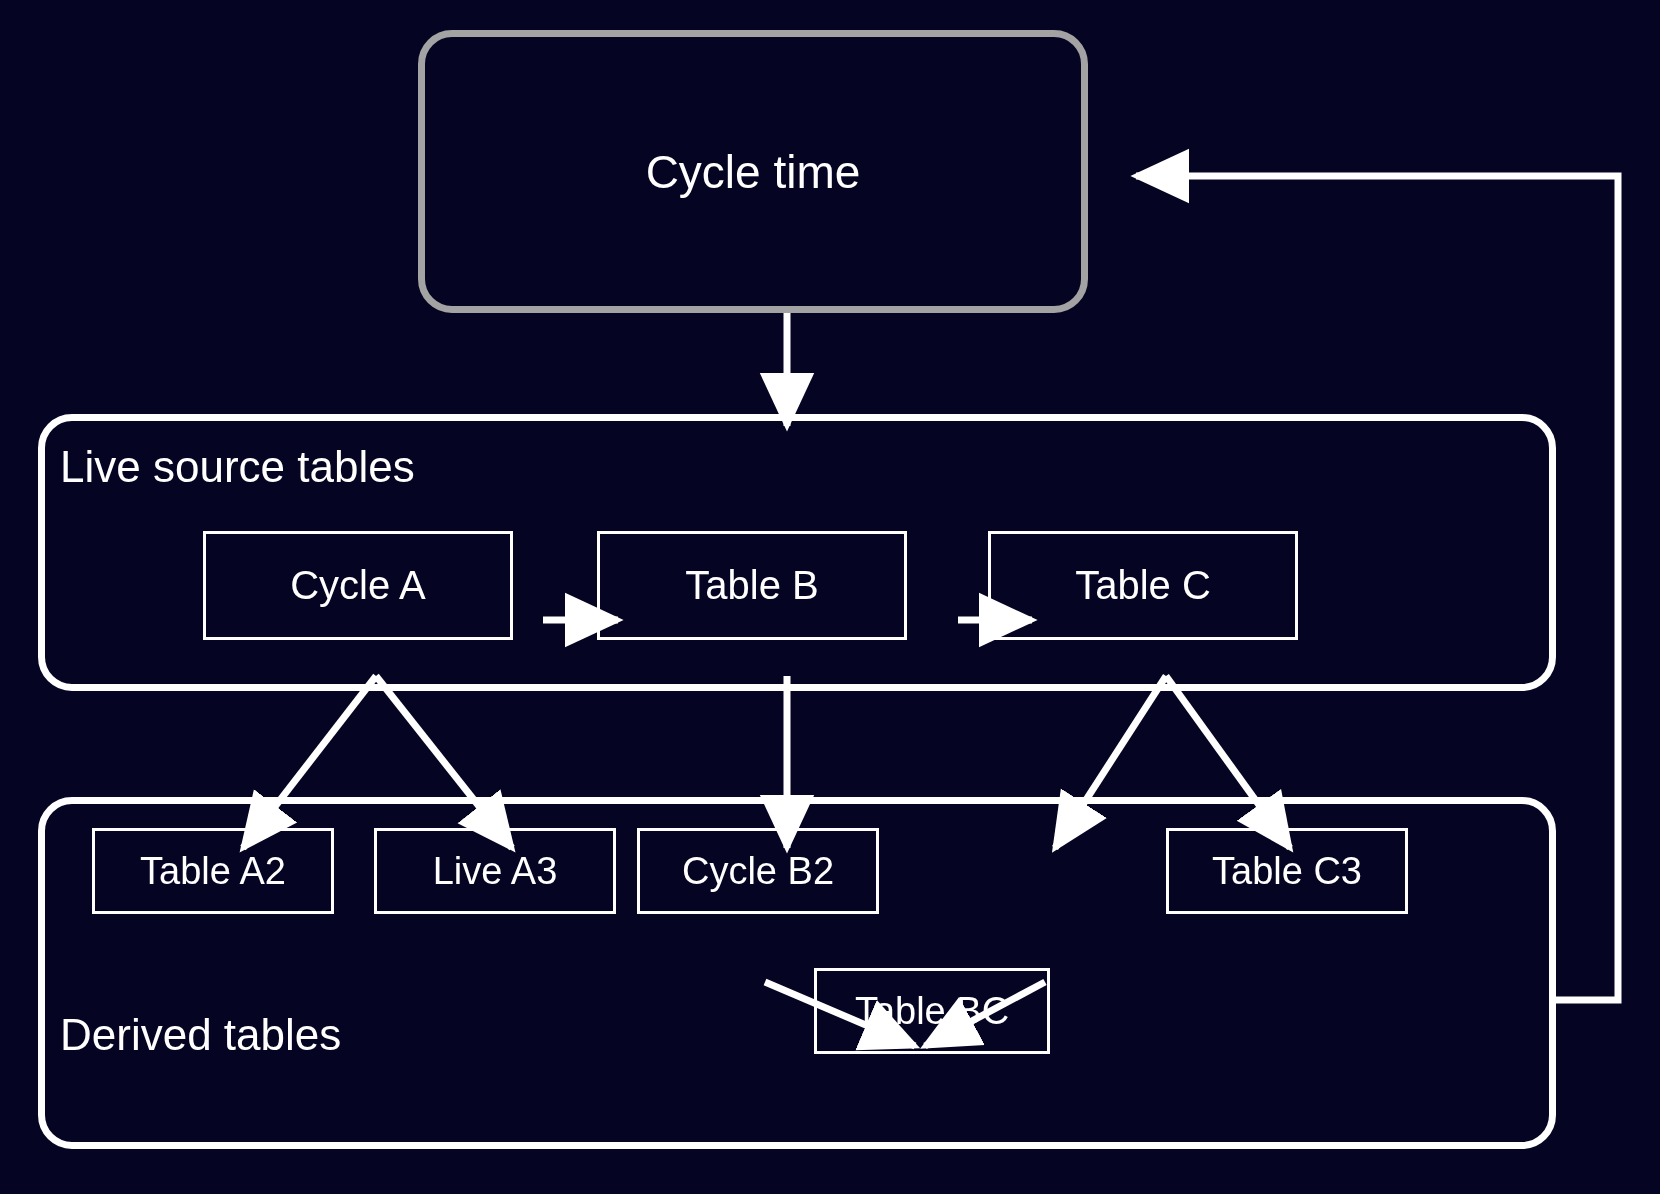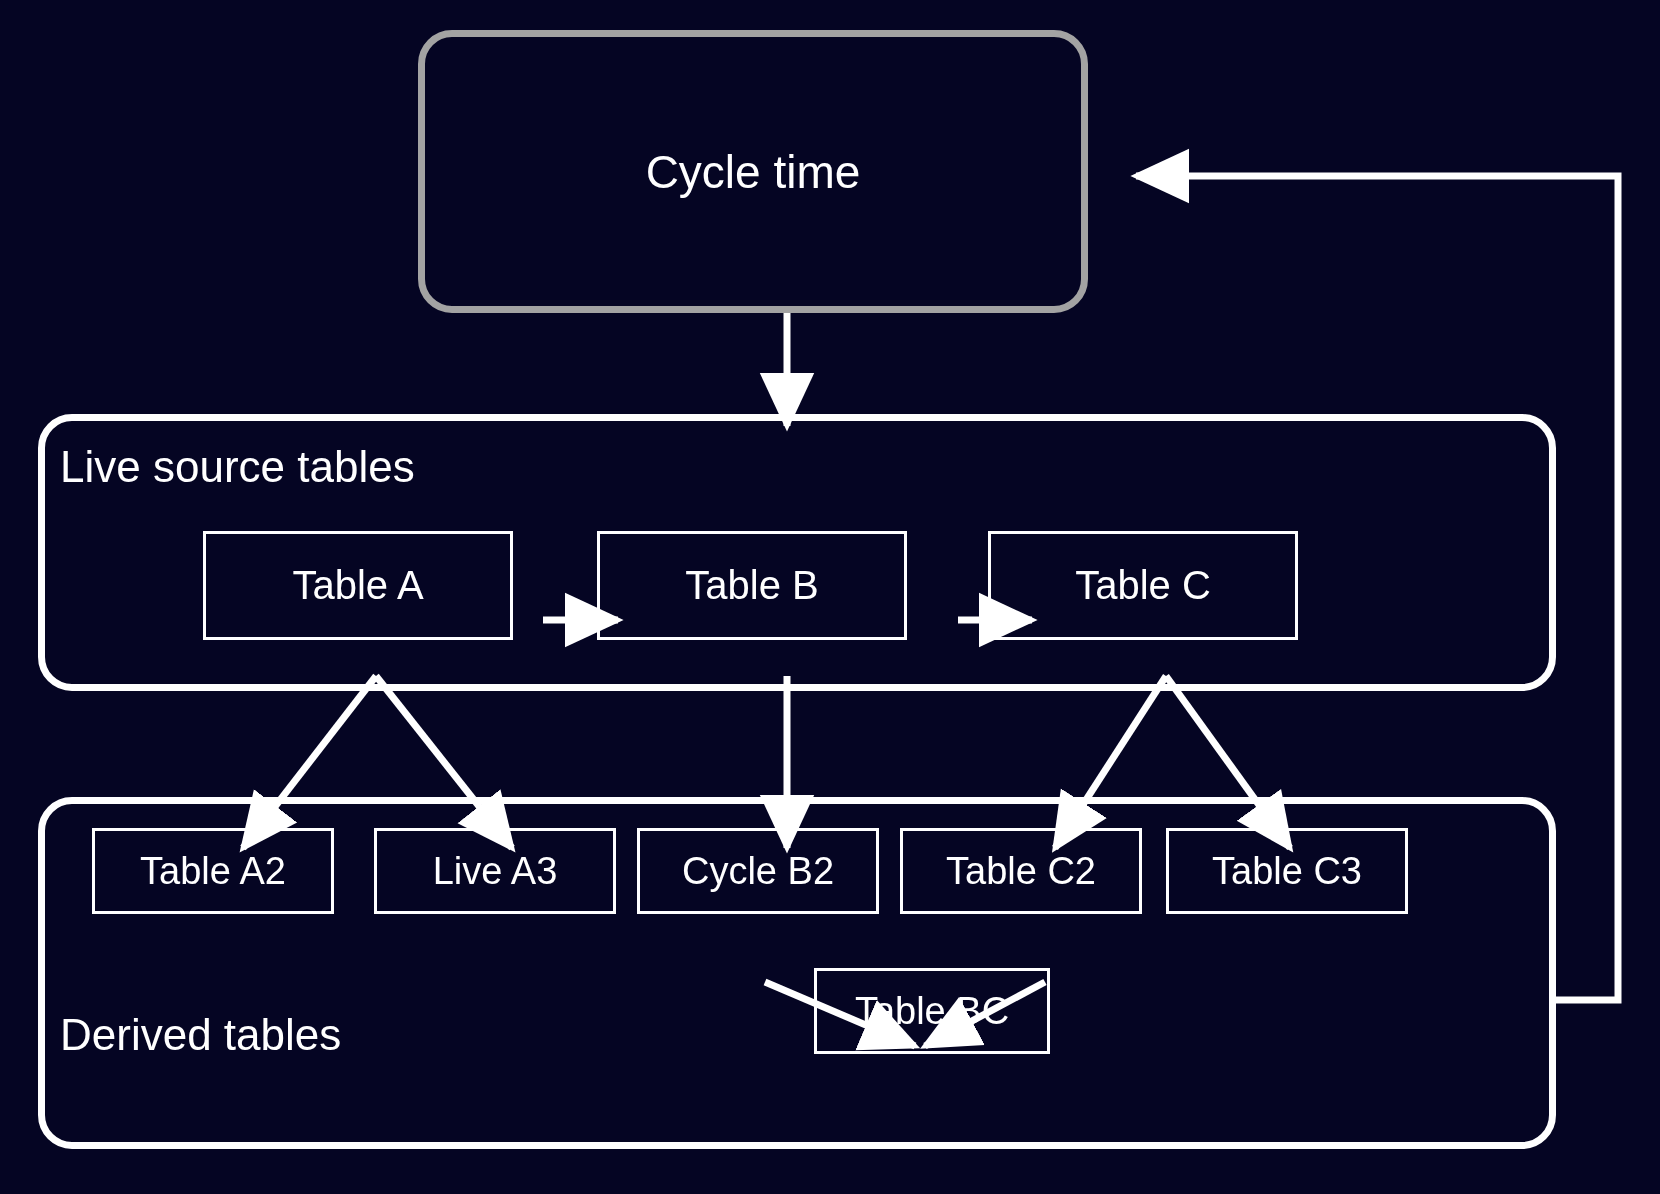--- a/index.html
+++ b/index.html
@@ -101,21 +101,21 @@
   </svg>
 
   <div class="abs node-round" style="left:418px; top:30px; width:670px; height:283px;">
     <span>Cycle time</span>
   </div>
 
   <div class="abs group" style="left:38px; top:414px; width:1518px; height:277px;"></div>
   <div class="group-label" style="left:60px; top:445px;">Live source tables</div>
 
   <div class="abs node-rect" style="left:203px; top:531px; width:310px; height:109px;">
-    <span>Table A</span>
+    <span>Cycle A</span>
   </div>
 
   <div class="abs node-rect" style="left:597px; top:531px; width:310px; height:109px;">
     <span>Table B</span>
   </div>
 
   <div class="abs node-rect" style="left:988px; top:531px; width:310px; height:109px;">
     <span>Table C</span>
   </div>
 
@@ -127,23 +127,20 @@
   </div>
 
   <div class="abs node-rect small" style="left:374px; top:828px; width:242px; height:86px;">
     <span>Live A3</span>
   </div>
 
   <div class="abs node-rect small" style="left:637px; top:828px; width:242px; height:86px;">
     <span>Cycle B2</span>
   </div>
 
-  <div class="abs node-rect small" style="left:900px; top:828px; width:242px; height:86px;">
-    <span>Table C2</span>
-  </div>
 
   <div class="abs node-rect small" style="left:1166px; top:828px; width:242px; height:86px;">
     <span>Table C3</span>
   </div>
 
   <div class="abs node-rect small" style="left:786px; top:968px; width:236px; height:86px;margin-left:28px;">
     <span>Table BC</span>
   </div>
 
 </div>

